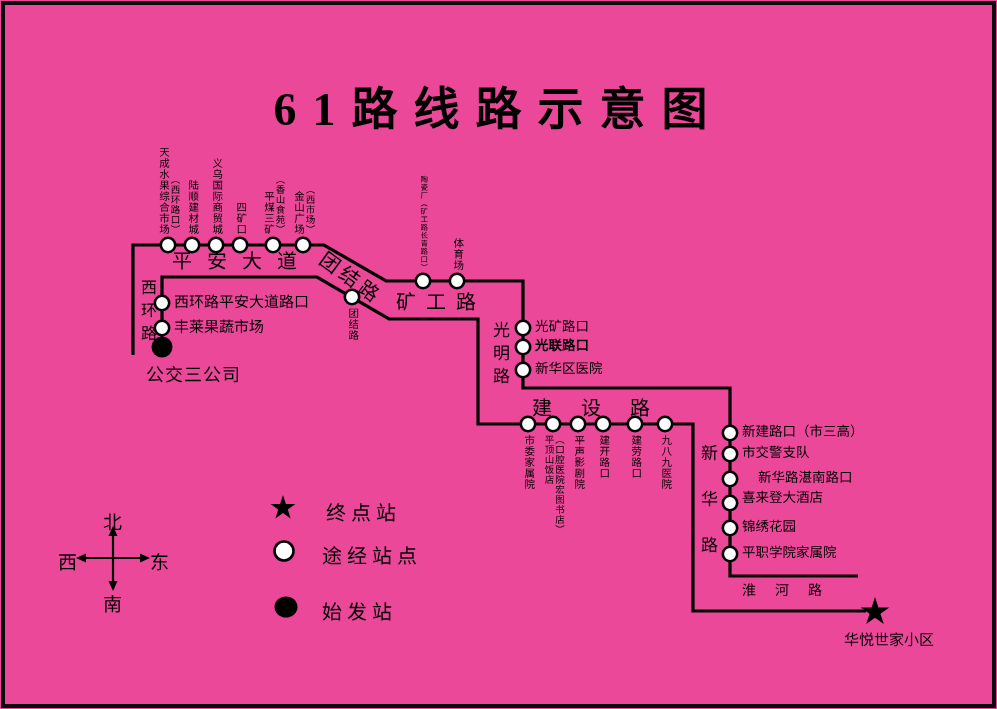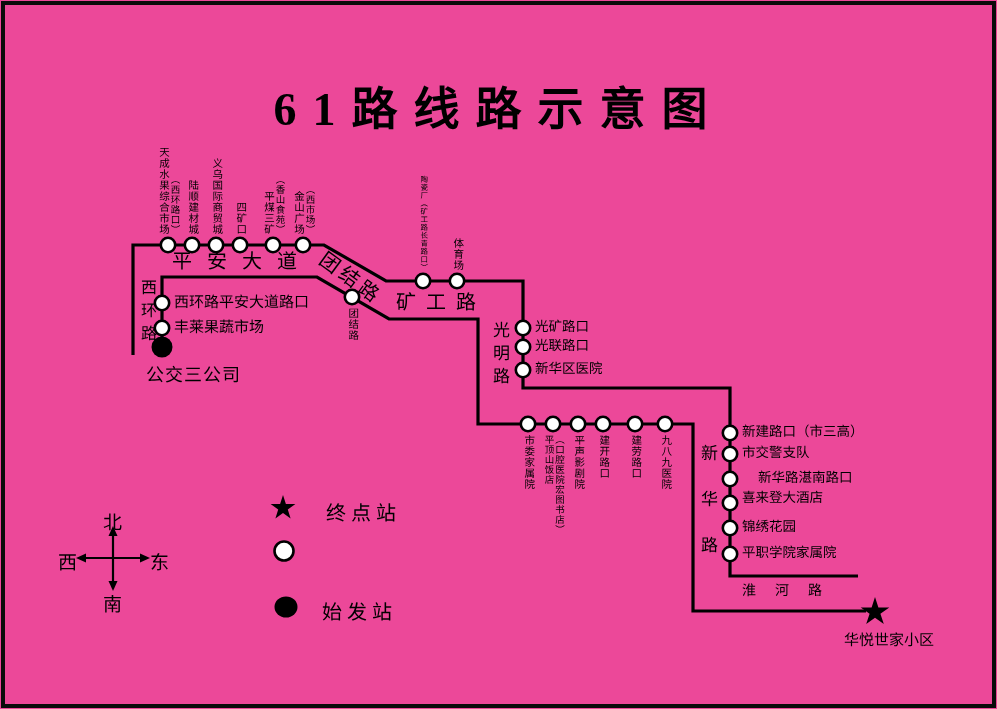--- a/index.html
+++ b/index.html
@@ -71,20 +71,21 @@
       <circle cx="730" cy="454" r="7.2" class="stop"></circle>
       <circle cx="730" cy="479" r="7.2" class="stop"></circle>
       <circle cx="730" cy="503" r="7.2" class="stop"></circle>
       <circle cx="730" cy="528" r="7.2" class="stop"></circle>
       <circle cx="730" cy="554" r="7.2" class="stop"></circle>
       <circle cx="162" cy="347" r="10.5" class="solid"></circle>
       <polygon points="875.0,597.0 878.4,607.4 889.3,607.4 880.4,613.8 883.8,624.1 875.0,617.7 866.2,624.1 869.6,613.8 860.7,607.4 871.6,607.4" class="solid"></polygon>
     </svg>
 
   <div class="legend-label" style="left:326px;top:497px">终点站</div>
+  <div class="legend-label" style="left:322px;top:540px">途经站点</div>
   <div class="legend-label" style="left:322px;top:596px">始发站</div>
 
   <div class="compass-label" style="left:103px;top:507px">北</div>
   <div class="compass-label" style="left:103px;top:589px">南</div>
   <div class="compass-label" style="left:58px;top:547px">西</div>
   <div class="compass-label" style="left:150px;top:547px">东</div>
 
   <div class="end-label" style="left:146px;top:360px;font-size:18px;letter-spacing:1px">公交三公司</div>
   <div class="end-label" style="left:844px;top:628px;font-size:15px">华悦世家小区</div>
 
@@ -114,21 +115,21 @@
     </div>
     <div class="st-label" style="left: 457px; bottom: 438px; align-items: flex-end;">
       <span class="vcol" style="font-size: 10.5px;">体育场</span>
     </div>
     <div class="st-h" style="left: 174px; top: 294px; font-size: 15px;">西环路平安大道路口</div>
     <div class="st-h" style="left: 174px; top: 319px; font-size: 15px;">丰莱果蔬市场</div>
     <div class="st-label" style="left: 352px; top: 308px; align-items: flex-start;">
       <span class="vcol" style="font-size: 10.5px;">团结路</span>
     </div>
     <div class="st-h" style="left: 535px; top: 319px; font-size: 13.5px;">光矿路口</div>
-    <div class="st-h" style="left: 535px; top: 338px; font-size: 13.5px;">光联路口</div>
+    <div class="st-h" style="left: 535px; top: 338px; font-size: 13.5px; font-weight: bold;">光联路口</div>
     <div class="st-h" style="left: 535px; top: 361px; font-size: 13.5px;">新华区医院</div>
     <div class="st-label" style="left: 528px; top: 435px; align-items: flex-start;">
       <span class="vcol" style="font-size: 10.5px;">市委家属院</span>
     </div>
     <div class="st-label" style="left: 553px; top: 435px; align-items: flex-start;">
       <span class="vcol" style="font-size: 9.5px;">平顶山饭店</span>
       <span class="vcol" style="font-size: 9.5px;">（口腔医院宏图书店）</span>
     </div>
     <div class="st-label" style="left: 578px; top: 435px; align-items: flex-start;">
       <span class="vcol" style="font-size: 10.5px;">平声影剧院</span>
@@ -146,16 +147,17 @@
     <div class="st-h" style="left: 742px; top: 445px; font-size: 13.5px;">市交警支队</div>
     <div class="st-h" style="left: 742px; top: 470px; font-size: 13.5px; margin-left: 16px;">新华路湛南路口</div>
     <div class="st-h" style="left: 742px; top: 490px; font-size: 13.5px;">喜来登大酒店</div>
     <div class="st-h" style="left: 742px; top: 519px; font-size: 13.5px; text-align: right;">锦绣花园</div>
     <div class="st-h" style="left: 742px; top: 545px; font-size: 13.5px;">平职学院家属院</div>
     <div class="road-v" style="left: 139px; top: 279px; font-size: 16px; letter-spacing: 7px;">西环路</div>
     <div class="road-h" style="left: 172px; top: 251px; font-size: 20px; letter-spacing: 15px; text-align: center;">平安大道</div>
     <div class="road-d" style="left: 351px; top: 278px; font-size: 20px; letter-spacing: 4px;">团结路</div>
     <div class="road-h" style="left: 396px; top: 292px; font-size: 20px; letter-spacing: 10px;">矿工路</div>
     <div class="road-v" style="left: 491px; top: 321px; font-size: 17px; letter-spacing: 6px;">光明路</div>
+    <div class="road-h" style="left: 532px; top: 398px; font-size: 20px; letter-spacing: 29px;">建设路</div>
     <div class="road-v" style="left: 699px; top: 444px; font-size: 17px; letter-spacing: 29px;">新华路</div>
     <div class="road-h" style="left: 742px; top: 584px; font-size: 14px; letter-spacing: 19px;">淮河路</div>
     <div class="frame"></div>
 </div>
 
 </body></html>

